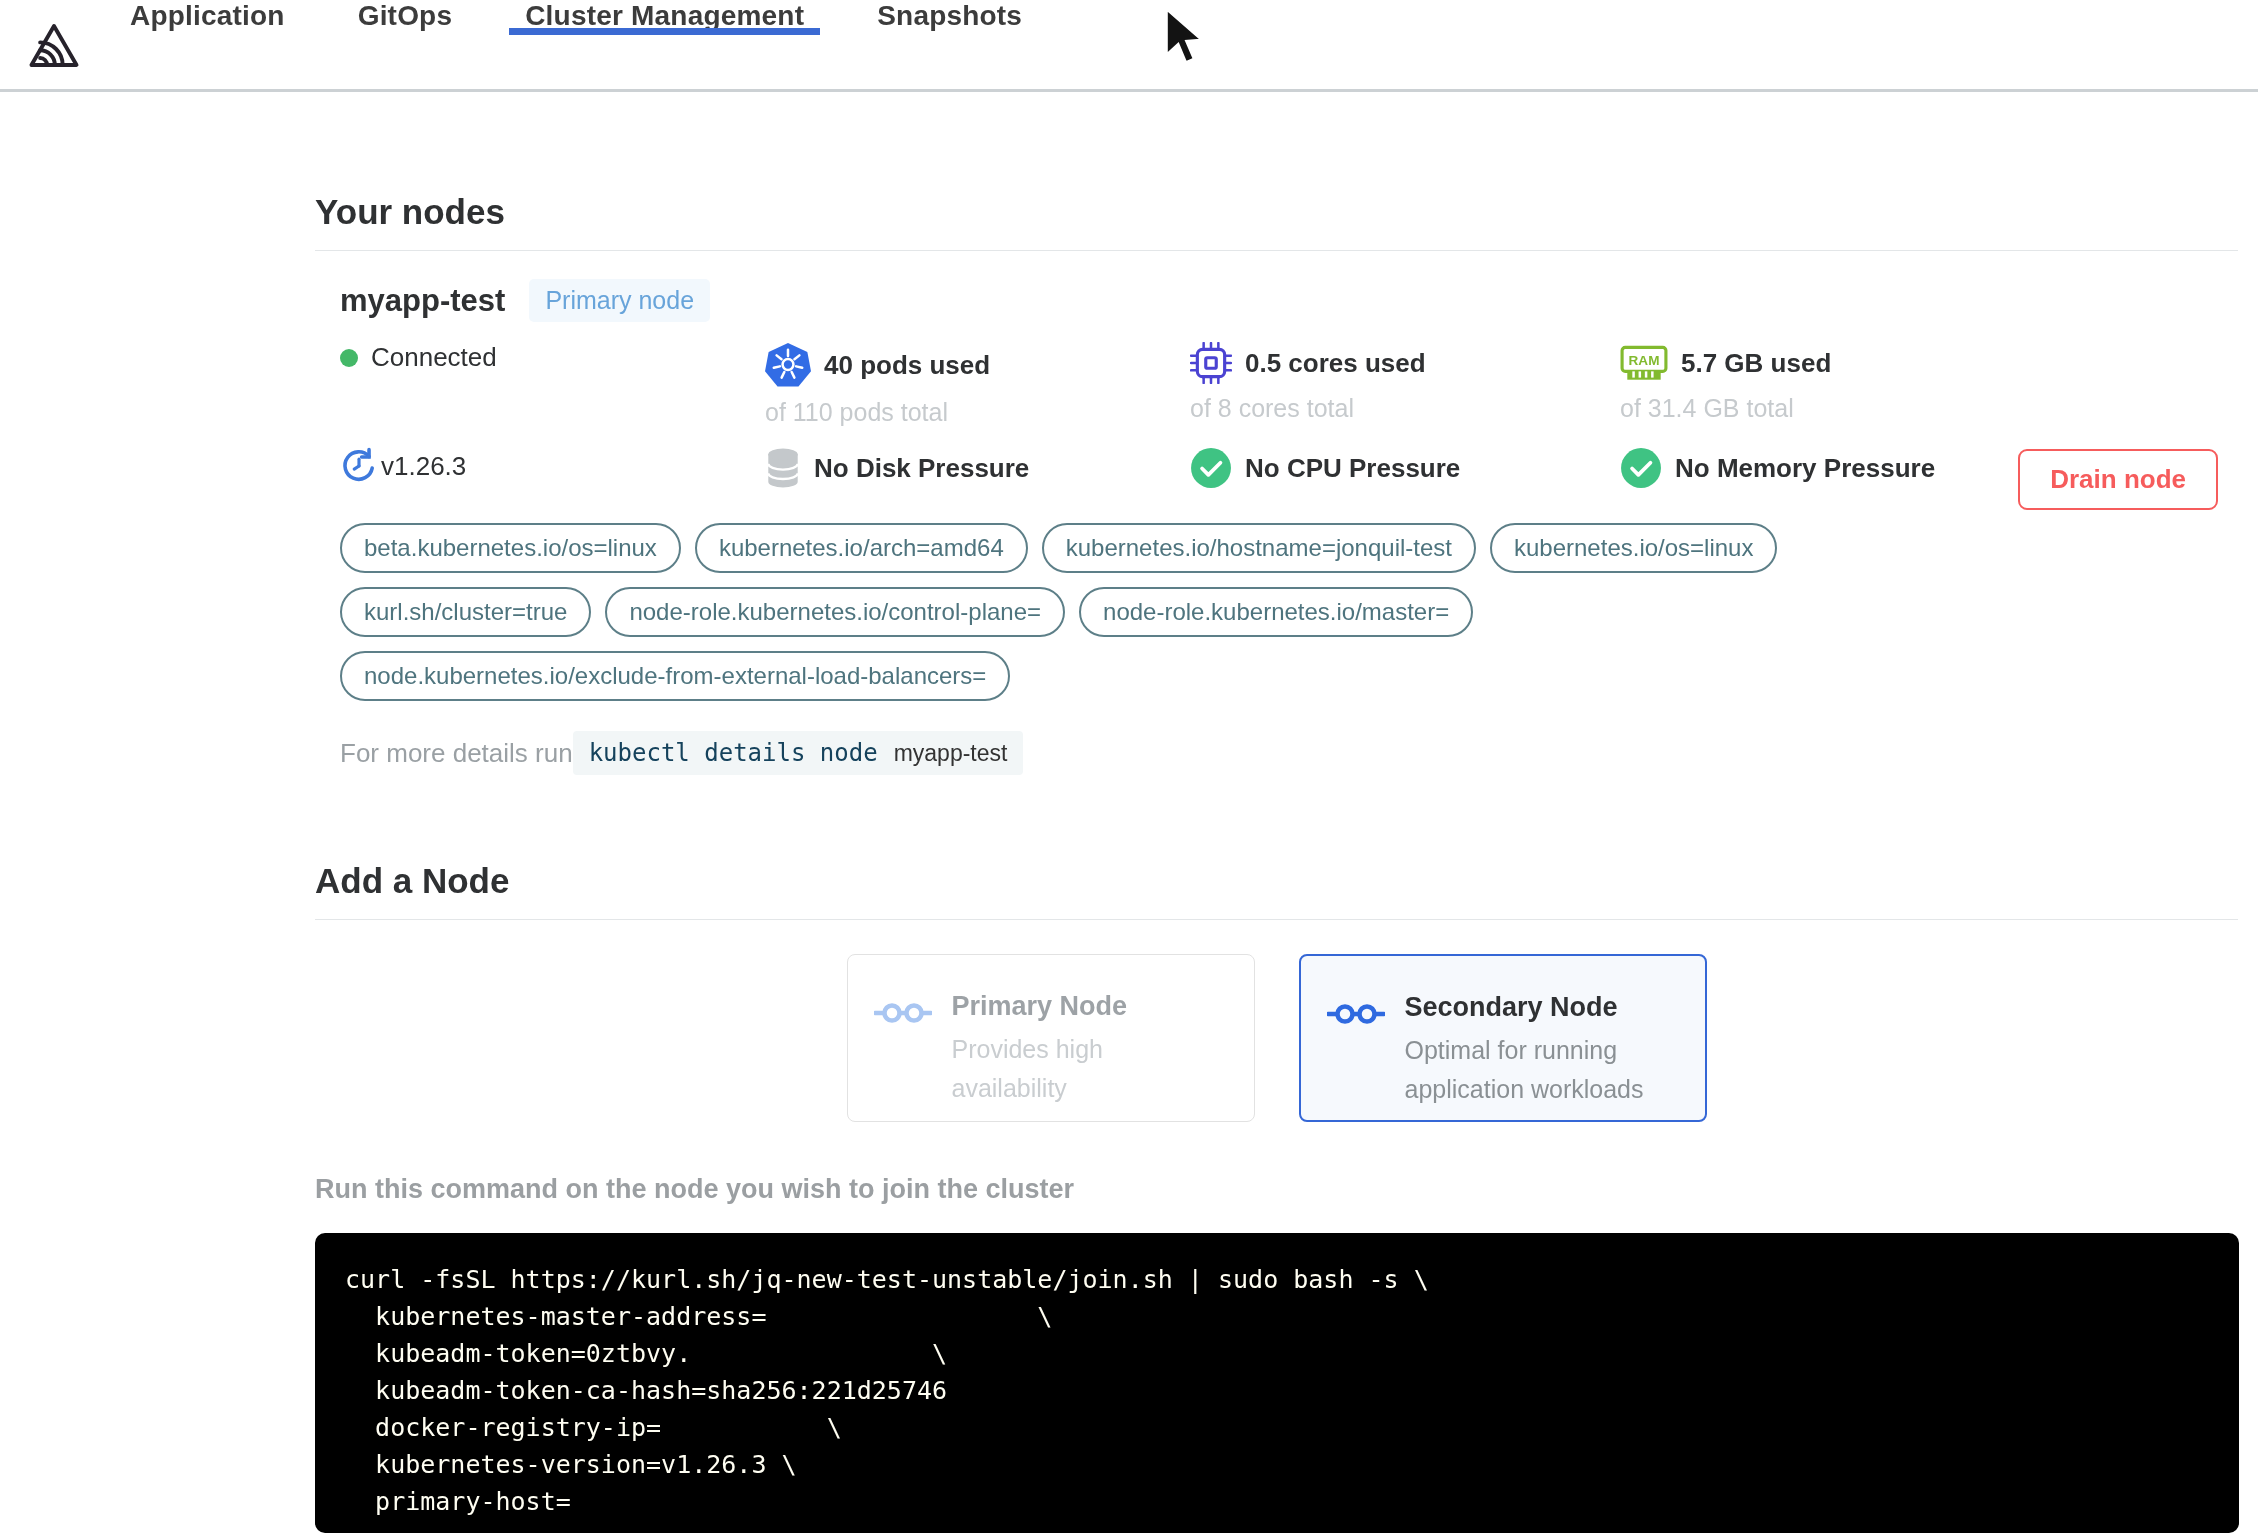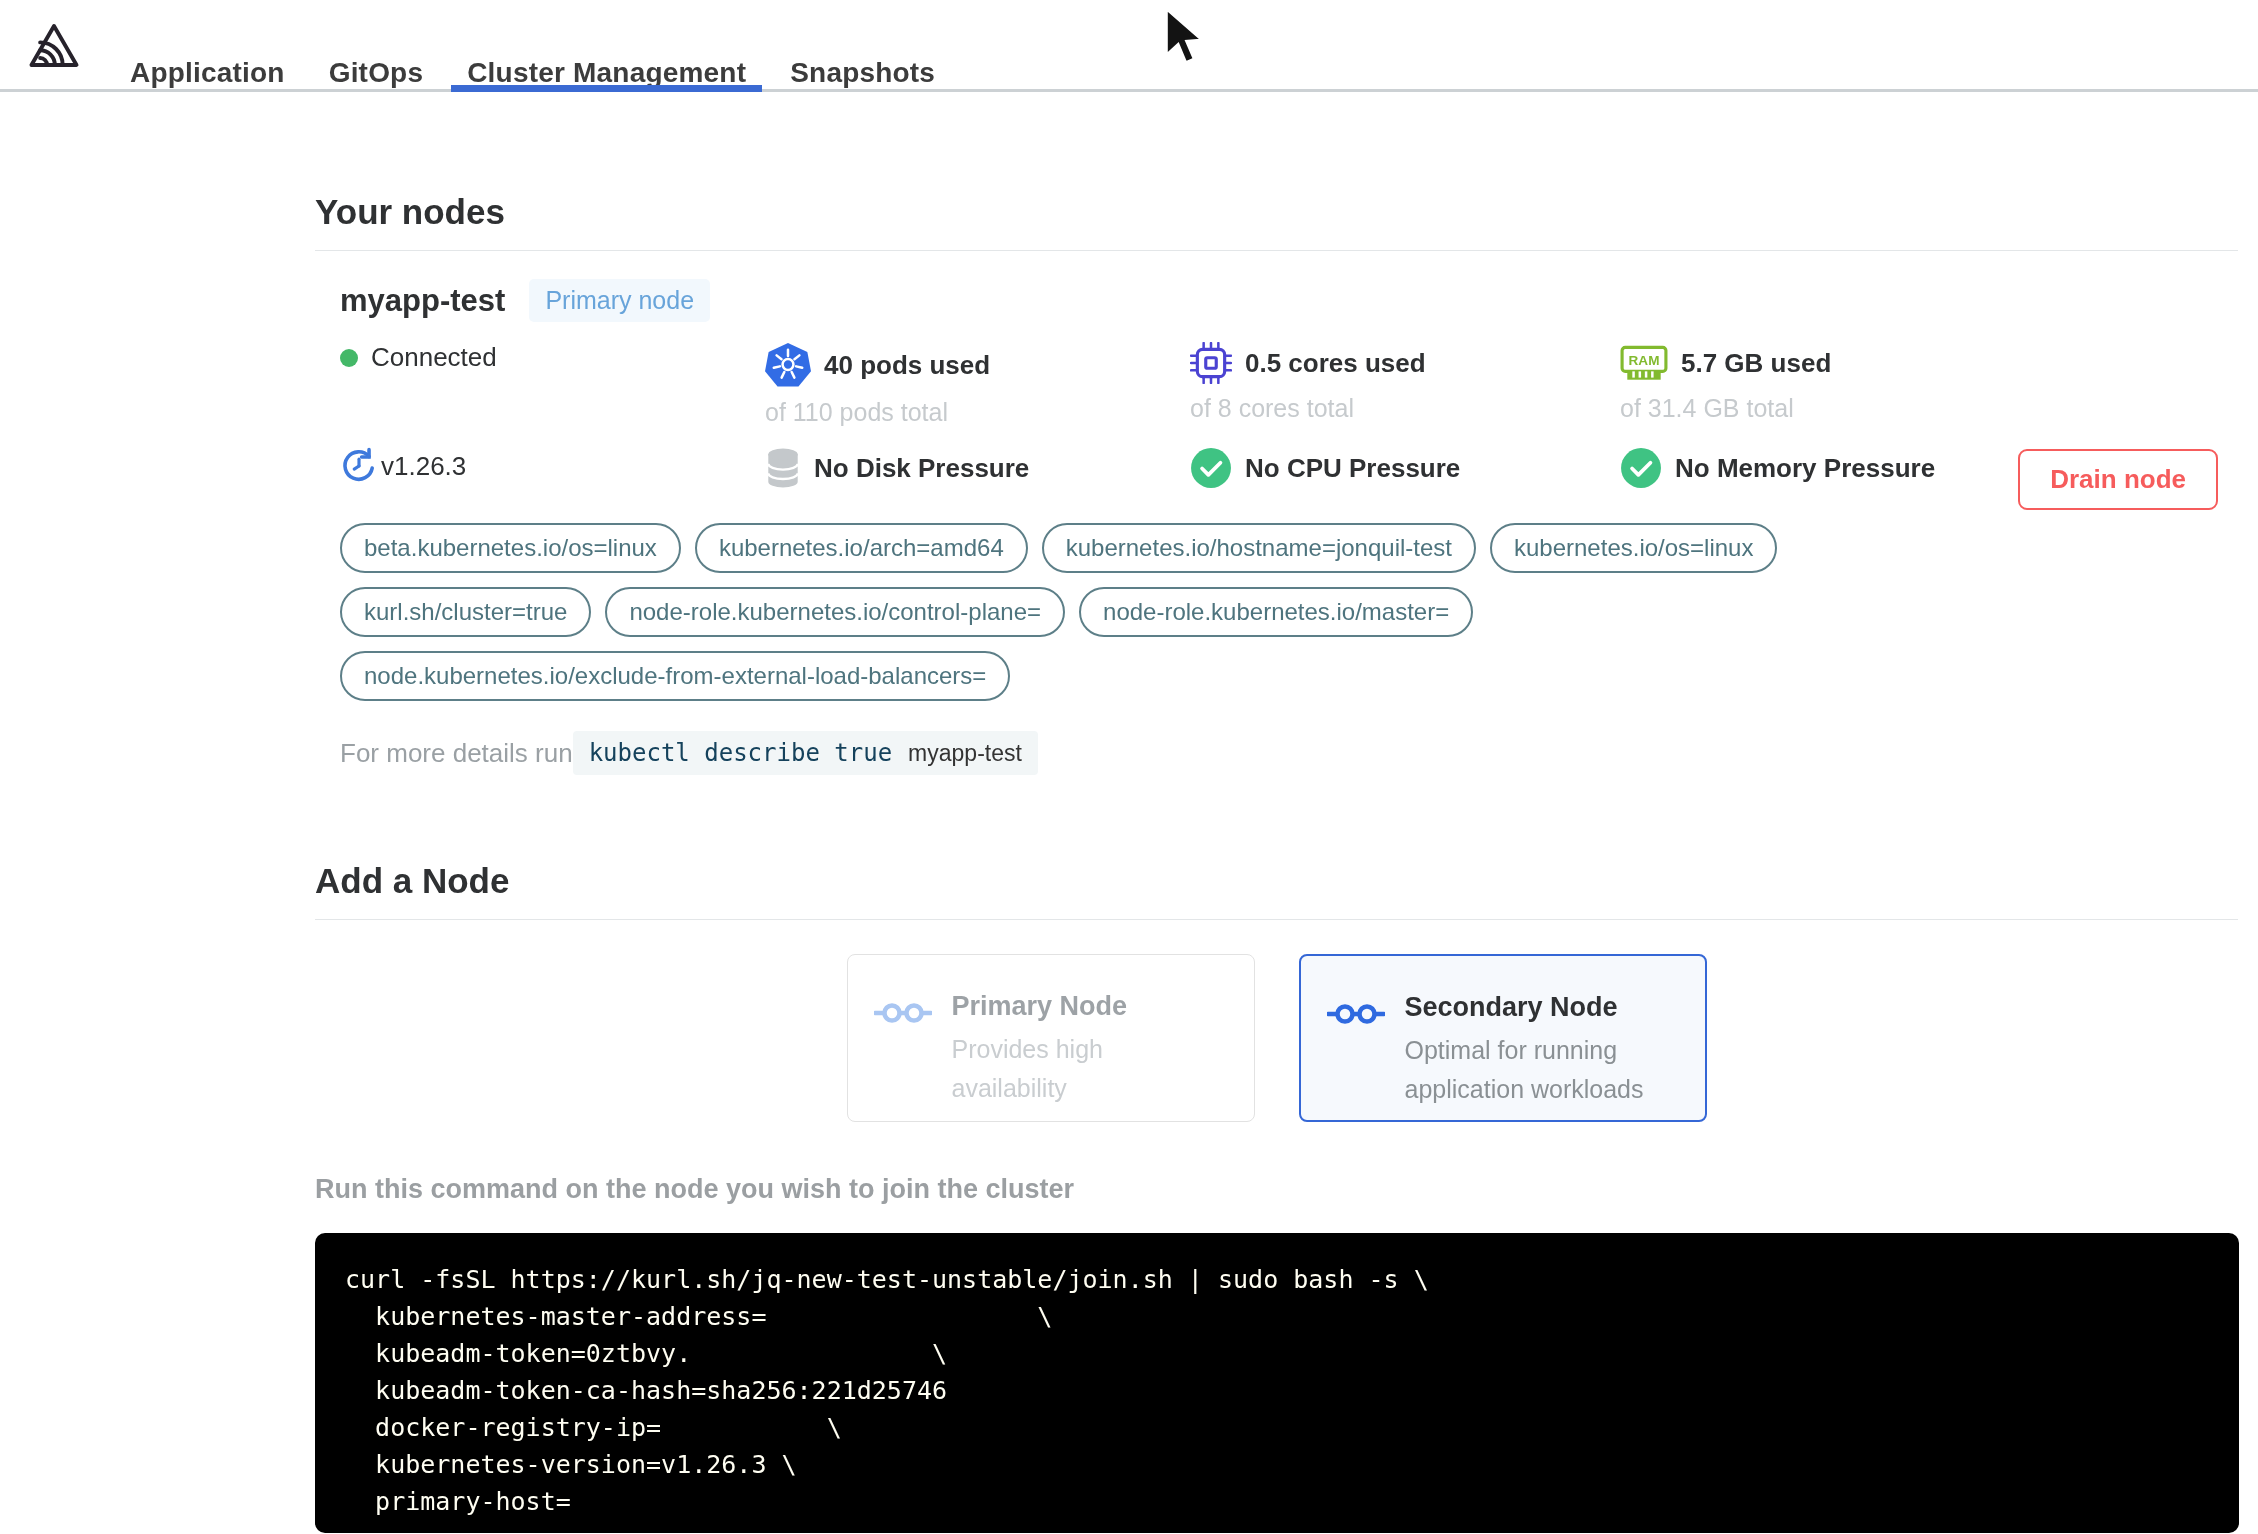--- a/index.html
+++ b/index.html
@@ -10,21 +10,21 @@
     font-family:"Liberation Sans", sans-serif;
   }
   svg { display:block; }
 
   
   .topnav {
     height:92px; border-bottom:3px solid #ccd1d4;
     display:flex; align-items:stretch; padding-left:28px;
   }
   .logo { display:flex; align-items:center; margin-right:34px; }
-  .tabs { display:flex; align-items:flex-end; gap:12px; }
+  .tabs { display:flex; align-items:flex-start; gap:41px; }
   .tab {
     display:flex; align-items:center; padding:0 16px;
     font-size:28px; font-weight:bold; color:#3c3c3c;
     position:relative; cursor:pointer; letter-spacing:0.2px;
   }
   .tab.active::after {
     content:""; position:absolute; left:0; right:0; bottom:-3px;
     height:7px; background:#3b6ad3;
   }
   .cursor { position:absolute; left:1156px; top:4px; z-index:50; }
@@ -260,21 +260,21 @@
         <span class="tag">kubernetes.io/os=linux</span>
         <span class="tag">kurl.sh/cluster=true</span>
         <span class="tag">node-role.kubernetes.io/control-plane=</span>
         <span class="tag">node-role.kubernetes.io/master=</span>
         <span class="tag">node.kubernetes.io/exclude-from-external-load-balancers=</span>
       </div>
 
       <div class="details">
         <span>For more details run</span>
         <span class="code-chip">
-          <span class="cmd">kubectl describe true</span>
+          <span class="cmd">kubectl details node</span>
           <span class="nodename">myapp-test</span>
         </span>
       </div>
     </div>
   </section>
 
   <section class="add-node">
     <h2 class="section-heading">Add a Node</h2>
     <hr class="section-divider">
 

